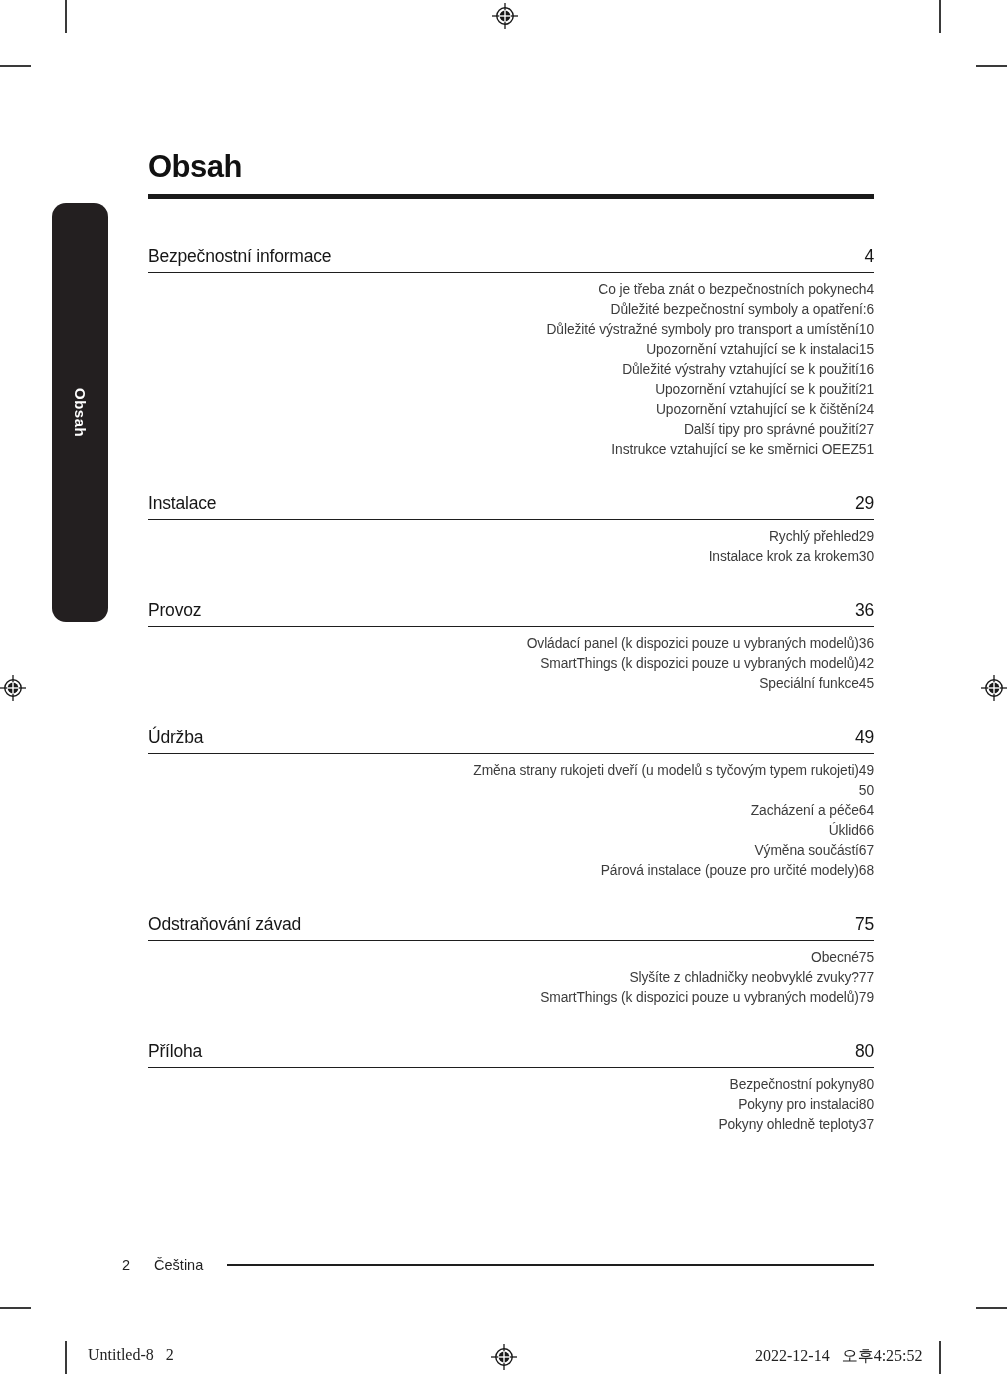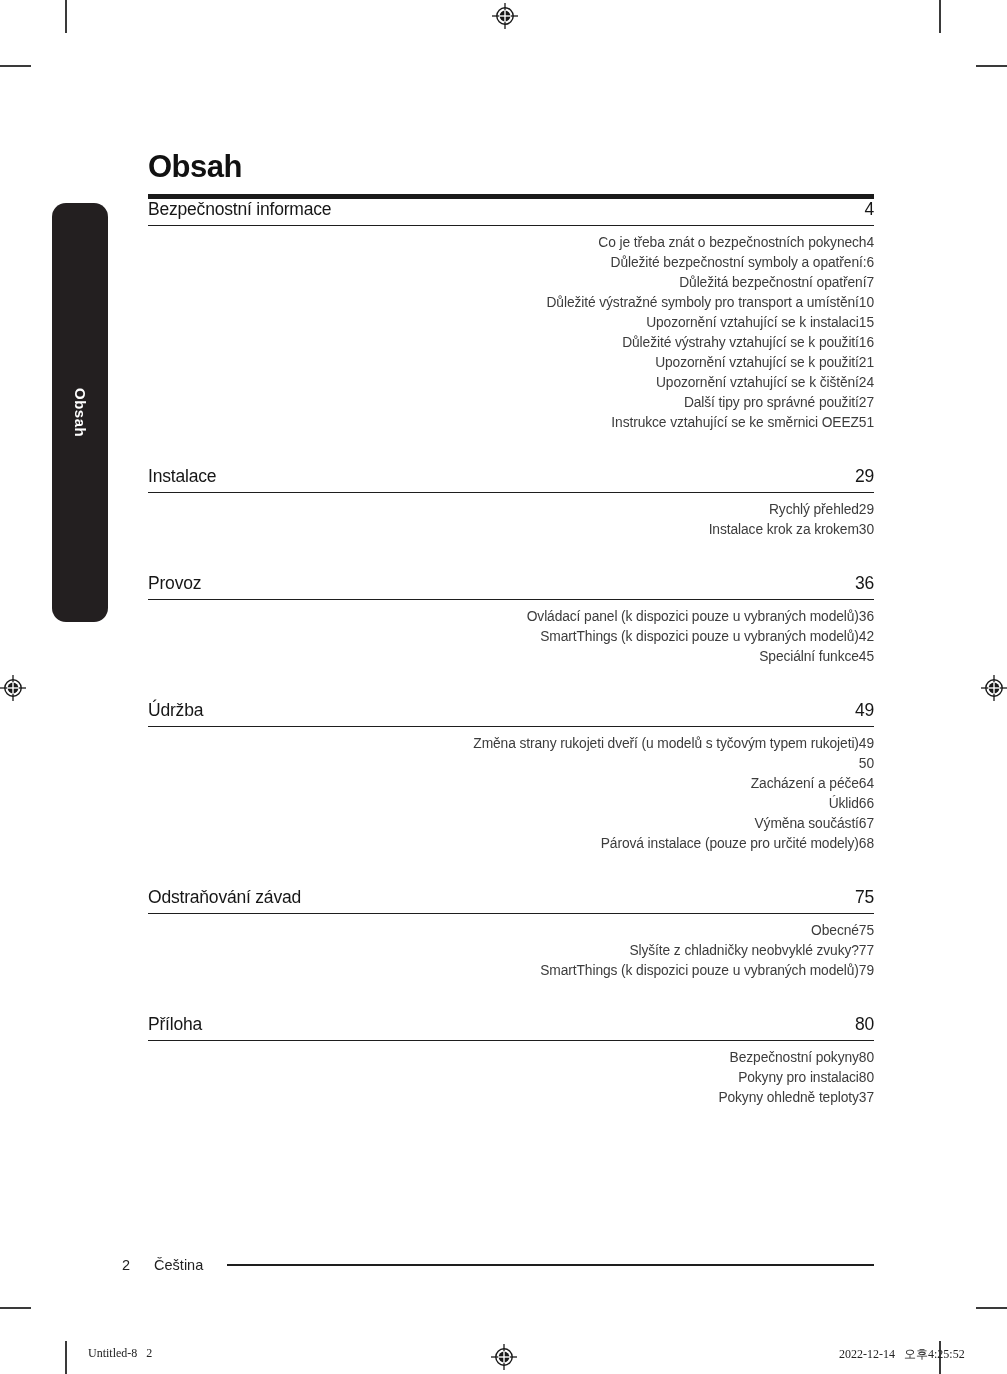--- a/index.html
+++ b/index.html
@@ -63,21 +63,21 @@
     font-weight: 700;
     letter-spacing: -0.5px;
     color: #111111;
     line-height: 38px;
   }
   .title-rule {
     margin-top: 8px;
     height: 5px;
     background: #1a1a1a;
   }
-  .sections { }
+  .sections { margin-top: 47px; }
 
   .toc-section { margin-top: 33px; }
   .toc-section:first-child { margin-top: 0; }
   .sec-head {
     display: flex;
     justify-content: space-between;
     align-items: baseline;
     font-size: 17.5px;
     font-weight: 500;
     color: #161616;
@@ -113,26 +113,26 @@
     height: 2.5px;
     background: #1e1e1e;
     margin-left: 24px;
   }
 
   
   .print-info {
     position: absolute;
     top: 1346px;
     font-family: "Liberation Serif", serif;
-    font-size: 12px;
+    font-size: 16px;
     color: #222222;
     white-space: pre;
   }
   .print-info.left  { left: 88px; }
-  .print-info.right { left: 839px; }
+  .print-info.right { left: 755px; }
 </style>
 </head>
 <body>
 
 <div class="page">
 
   <svg class="reg-mark reg-top" viewBox="0 0 26 26">
     <line x1="13" y1="0" x2="13" y2="26" stroke="#1a1a1a" stroke-width="1.3"></line>
     <line x1="0" y1="13" x2="26" y2="13" stroke="#1a1a1a" stroke-width="1.3"></line>
     <circle cx="13" cy="13" r="8.2" fill="none" stroke="#1a1a1a" stroke-width="1.4"></circle>
@@ -191,24 +191,20 @@
   <div class="toc-item">
     <span class="item-label">Co je třeba znát o bezpečnostních pokynech</span>
     <span class="item-page">4</span>
   </div>
 
   <div class="toc-item">
     <span class="item-label">Důležité bezpečnostní symboly a opatření:</span>
     <span class="item-page">6</span>
   </div>
 
-  <div class="toc-item">
-    <span class="item-label">Důležitá bezpečnostní opatření</span>
-    <span class="item-page">7</span>
-  </div>
 
   <div class="toc-item">
     <span class="item-label">Důležité výstražné symboly pro transport a umístění</span>
     <span class="item-page">10</span>
   </div>
 
 
   <div class="toc-item">
     <span class="item-label">Upozornění vztahující se k instalaci</span>
     <span class="item-page">15</span>

